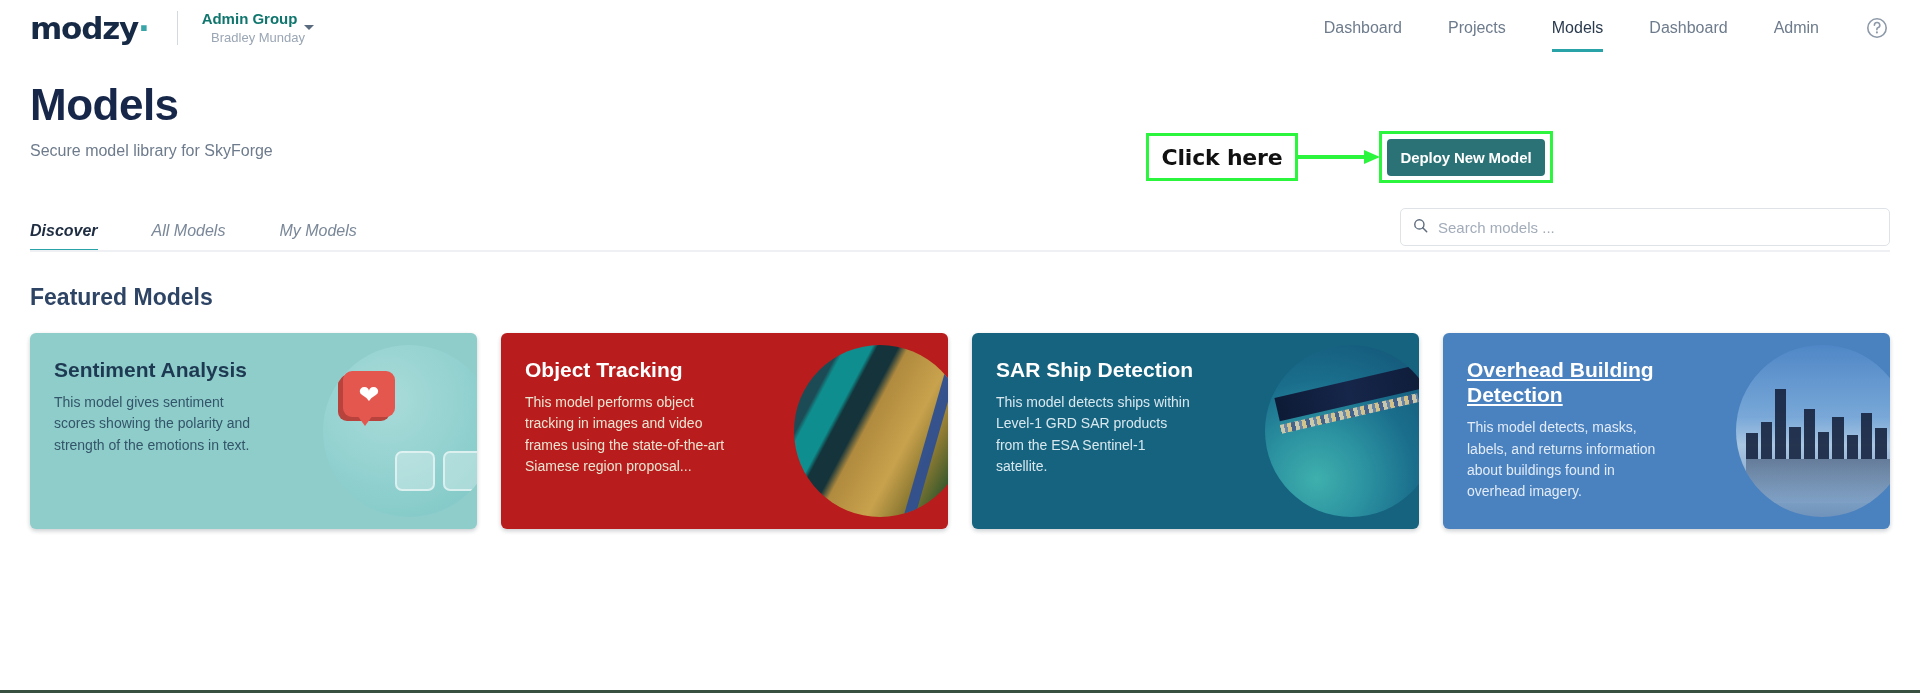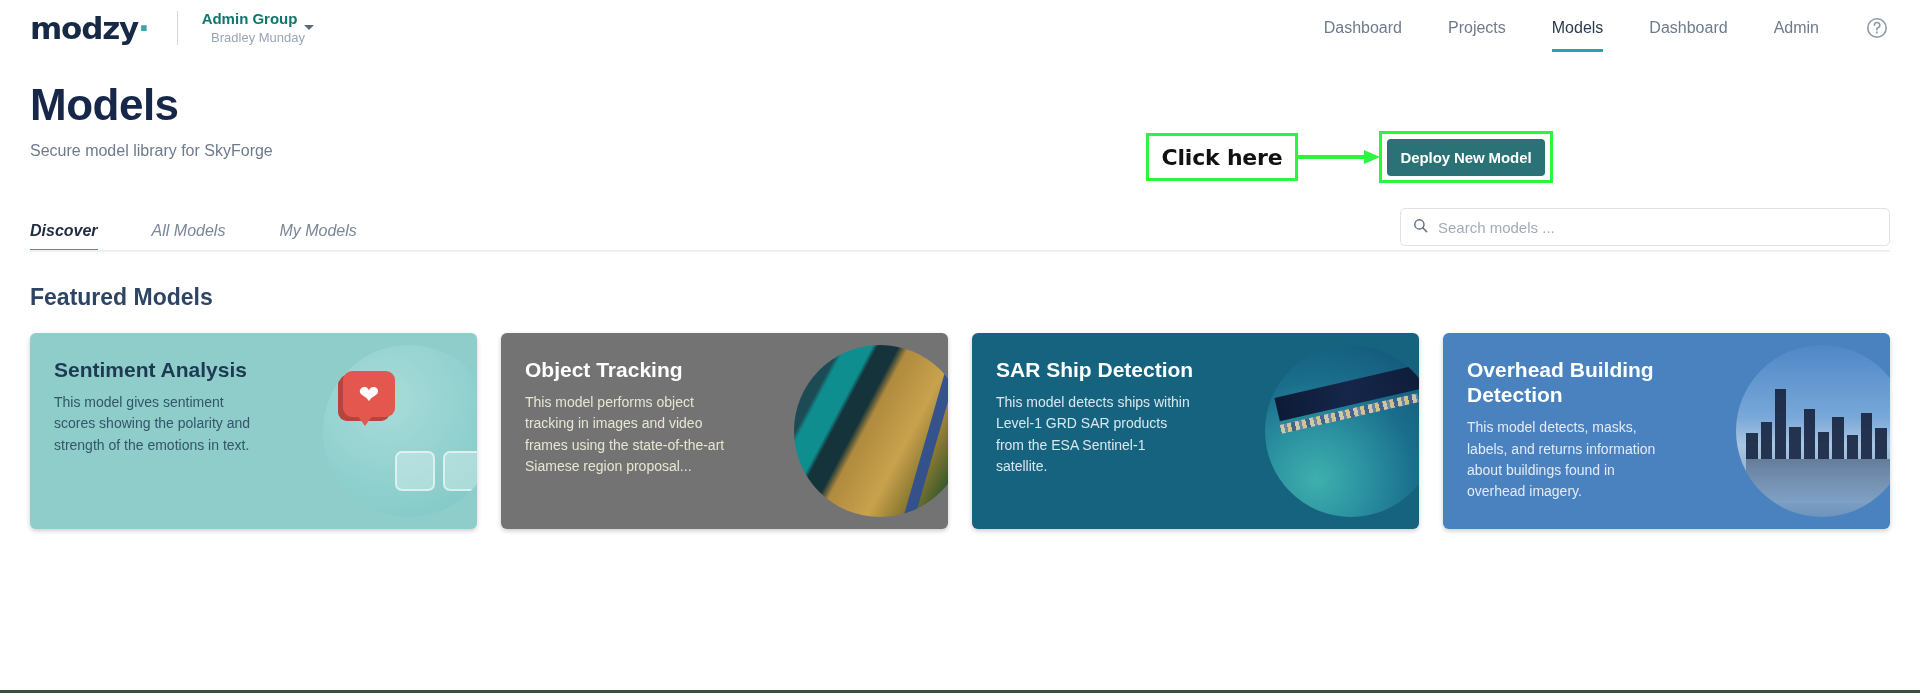--- a/index.html
+++ b/index.html
@@ -330,21 +330,21 @@
     bottom: 26px;
     width: 40px; height: 40px;
     background: rgba(255,255,255,0.30);
     border: 2px solid rgba(255,255,255,0.55);
     border-radius: 7px;
   }
   .tile.t1 { left: 72px; }
   .tile.t2 { left: 120px; }
 
   
-  .c2 { background: #737373; }
+  .c2 { background: #b91c1c; }
   .c2 .card-title { color: #ffffff; }
   .c2 .card-desc { color: #e8e6d2; }
   .c2 .card-art {
     background:
       linear-gradient(118deg, #1d4b55 0%, #1d4b55 18%, #0e8e8e 20%, #0e8e8e 30%,
                       #14333a 32%, #14333a 40%, #b08a3e 44%, #c9a24d 62%,
                       #8f7b33 74%, #3c5a2c 86%, #22333a 100%);
   }
   .c2 .card-art::after {
     content: "";
@@ -378,21 +378,21 @@
     left: 8%; top: 37%;
     width: 82%; height: 9px;
     background: repeating-linear-gradient(90deg,
         #d9cfae 0 4px, #6e86a8 4px 7px, #e0c98a 7px 11px, #46608c 11px 15px);
     transform: rotate(-13deg);
     opacity: 0.92;
   }
 
   
   .c4 { background: #4a81bf; }
-  .c4 .card-title { color: #ffffff; }
+  .c4 .card-title { color: #ffffff; text-decoration: underline; }
   .c4 .card-desc { color: #e2ecf7; }
   .c4 .card-art {
     background: linear-gradient(180deg, #4f87c6 0%, #79a8d8 42%, #a9c6e2 58%, #6f93bb 100%);
   }
   .skyline {
     position: absolute;
     left: 6%; bottom: 34%;
     width: 90%;
     height: 46%;
     display: flex;

